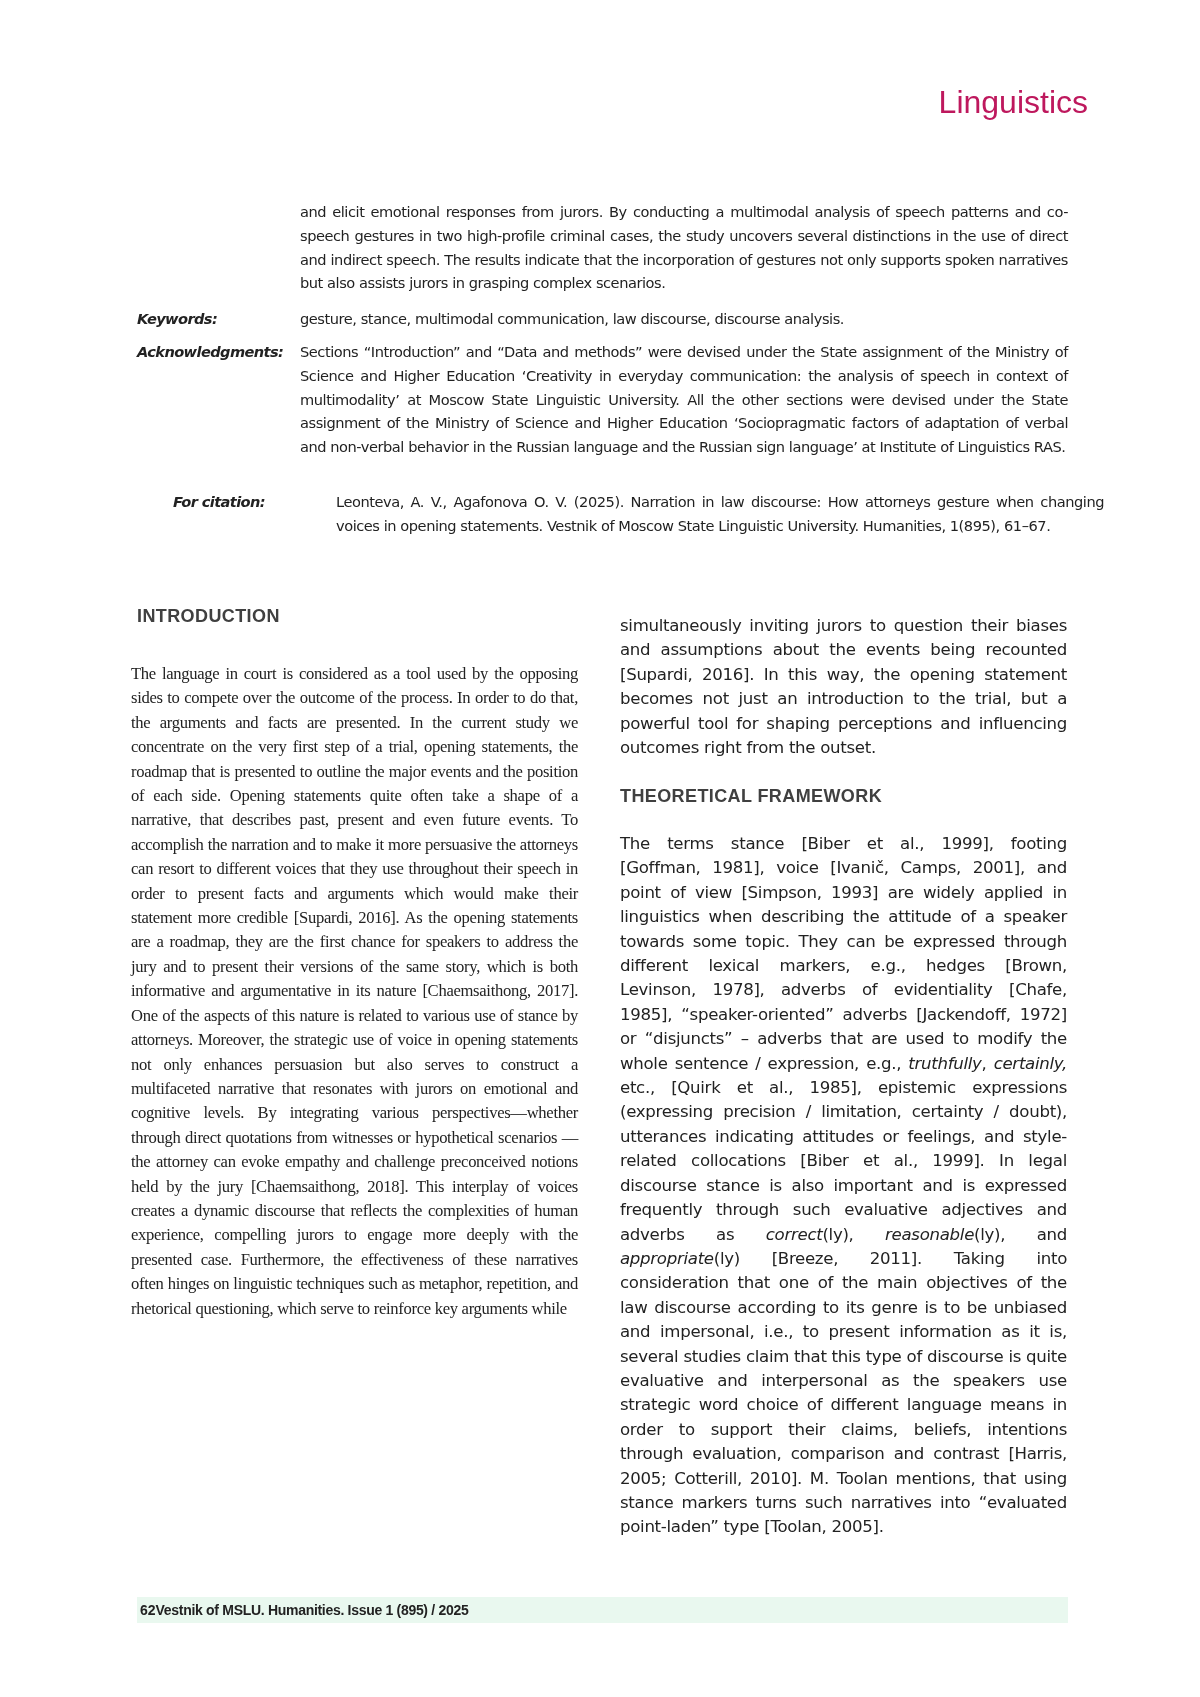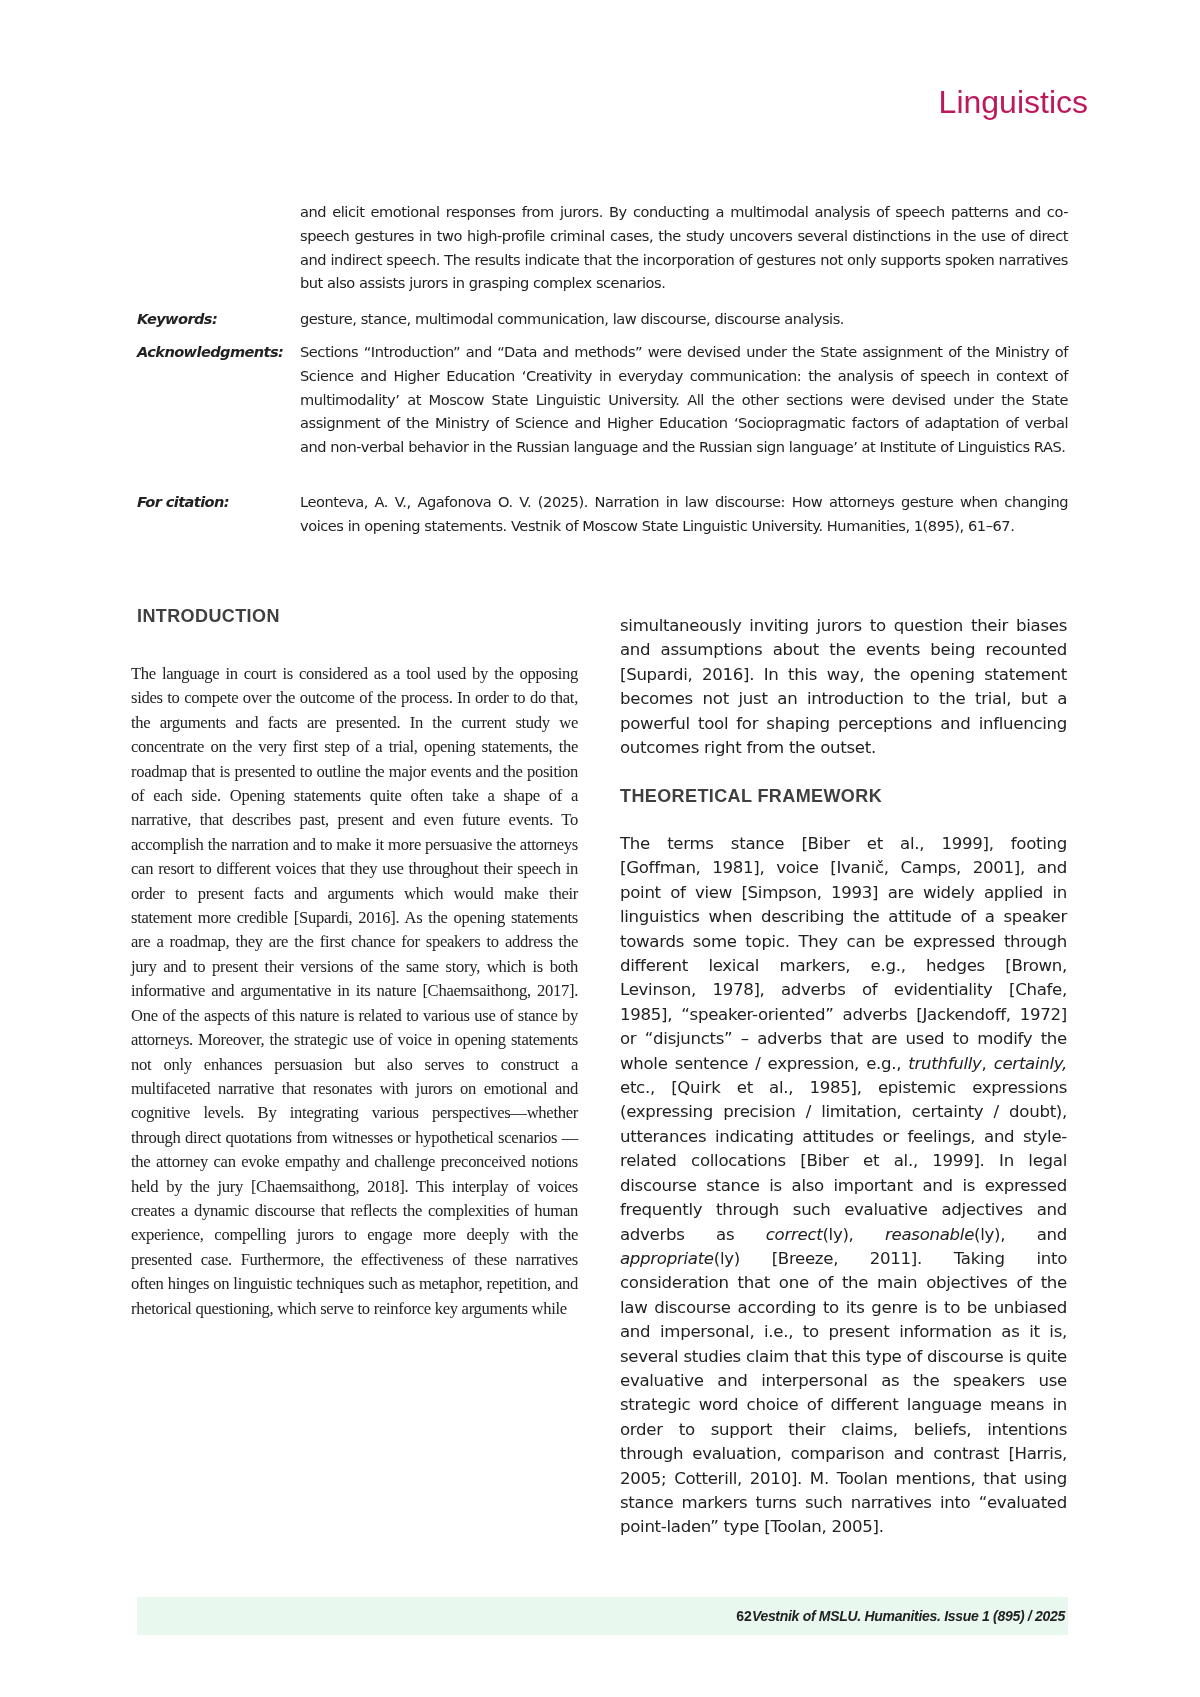--- a/index.html
+++ b/index.html
@@ -12,24 +12,24 @@
   .meta-row { display:flex; }
   .meta-label { width:163px; flex:none; font-style:italic; font-weight:bold; letter-spacing:-0.6px; }
   .meta-value { flex:1; text-align:justify; }
   .abstract-tail { position:absolute; left:300px; top:200px; width:768px; font-size:14.6px; line-height:23.8px;
           letter-spacing:-0.45px; text-align:justify; }
   .col { position:absolute; width:447px; font-size:16.6px; line-height:24.4px; text-align:justify;
          letter-spacing:-0.3px; }
   .col p { margin:0; }
   .h2 { font-family:"Liberation Sans", sans-serif; font-weight:bold; color:#404040; font-size:18px;
         letter-spacing:0.4px; position:absolute; }
-  .footer { position:absolute; left:137px; top:1597px; width:931px; height:38px; background:#e9f8ef;
-            display:flex; justify-content:flex-end; align-items:center; padding:0 3px; box-sizing:border-box;
+  .footer { position:absolute; left:137px; top:1597px; width:931px; height:26px; background:#e9f8ef;
+            display:flex; justify-content:flex-start; align-items:center; padding:0 3px; box-sizing:border-box;
             font-family:"Liberation Sans", sans-serif; font-size:14px; }
-  .footer .journal { font-style:italic; font-weight:bold; letter-spacing:-0.3px; }
+  .footer .journal { font-weight:bold; letter-spacing:-0.3px; }
   .footer .page { font-weight:bold; }
   em { }
 </style>
 </head>
 <body>
 
 <div class="section-label">Linguistics</div>
 
 <div class="abstract-tail">and elicit emotional responses from jurors. By conducting a multimodal analysis of speech patterns and co-speech gestures in two high-profile criminal cases, the study uncovers several distinctions in the use of direct and indirect speech. The results indicate that the incorporation of gestures not only supports spoken narratives but also assists jurors in grasping complex scenarios.</div>
 
@@ -40,21 +40,21 @@
   </div>
 </div>
 
 <div class="meta" style="top:340px;">
   <div class="meta-row">
     <div class="meta-label">Acknowledgments:</div>
     <div class="meta-value">Sections “Introduction” and “Data and methods” were devised under the State assignment of the Ministry of Science and Higher Education ‘Creativity in everyday communication: the analysis of speech in context of multimodality’ at Moscow State Linguistic University. All the other sections were devised under the State assignment of the Ministry of Science and Higher Education ‘Sociopragmatic factors of adaptation of verbal and non-verbal behavior in the Russian language and the Russian sign language’ at Institute of Linguistics RAS.</div>
   </div>
 </div>
 
-<div class="meta" style="top:490px;">
+<div class="meta" style="top:490px;margin-left:36px;">
   <div class="meta-row">
     <div class="meta-label">For citation:</div>
     <div class="meta-value">Leonteva, A. V., Agafonova O. V. (2025). Narration in law discourse: How attorneys gesture when changing voices in opening statements. Vestnik of Moscow State Linguistic University. Humanities, 1(895), 61–67.</div>
   </div>
 </div>
 
 <div class="h2" style="left:137px; top:606px;">INTRODUCTION</div>
 
 <div class="col" style="left:131px; top:662px;font-family:Liberation Serif, serif;">
   <p>The language in court is considered as a tool used by the opposing sides to compete over the outcome of the process. In order to do that, the arguments and facts are presented. In the current study we concentrate on the very first step of a trial, opening statements, the roadmap that is presented to outline the major events and the position of each side. Opening statements quite often take a shape of a narrative, that describes past, present and even future events. To accomplish the narration and to make it more persuasive the attorneys can resort to different voices that they use throughout their speech in order to present facts and arguments which would make their statement more credible [Supardi, 2016]. As the opening statements are a roadmap, they are the first chance for speakers to address the jury and to present their versions of the same story, which is both informative and argumentative in its nature [Chaemsaithong, 2017]. One of the aspects of this nature is related to various use of stance by attorneys. Moreover, the strategic use of voice in opening statements not only enhances persuasion but also serves to construct a multifaceted narrative that resonates with jurors on emotional and cognitive levels. By integrating various perspectives—whether through direct quotations from witnesses or hypothetical scenarios — the attorney can evoke empathy and challenge preconceived notions held by the jury [Chaemsaithong, 2018]. This interplay of voices creates a dynamic discourse that reflects the complexities of human experience, compelling jurors to engage more deeply with the presented case. Furthermore, the effectiveness of these narratives often hinges on linguistic techniques such as metaphor, repetition, and rhetorical questioning, which serve to reinforce key arguments while</p>

